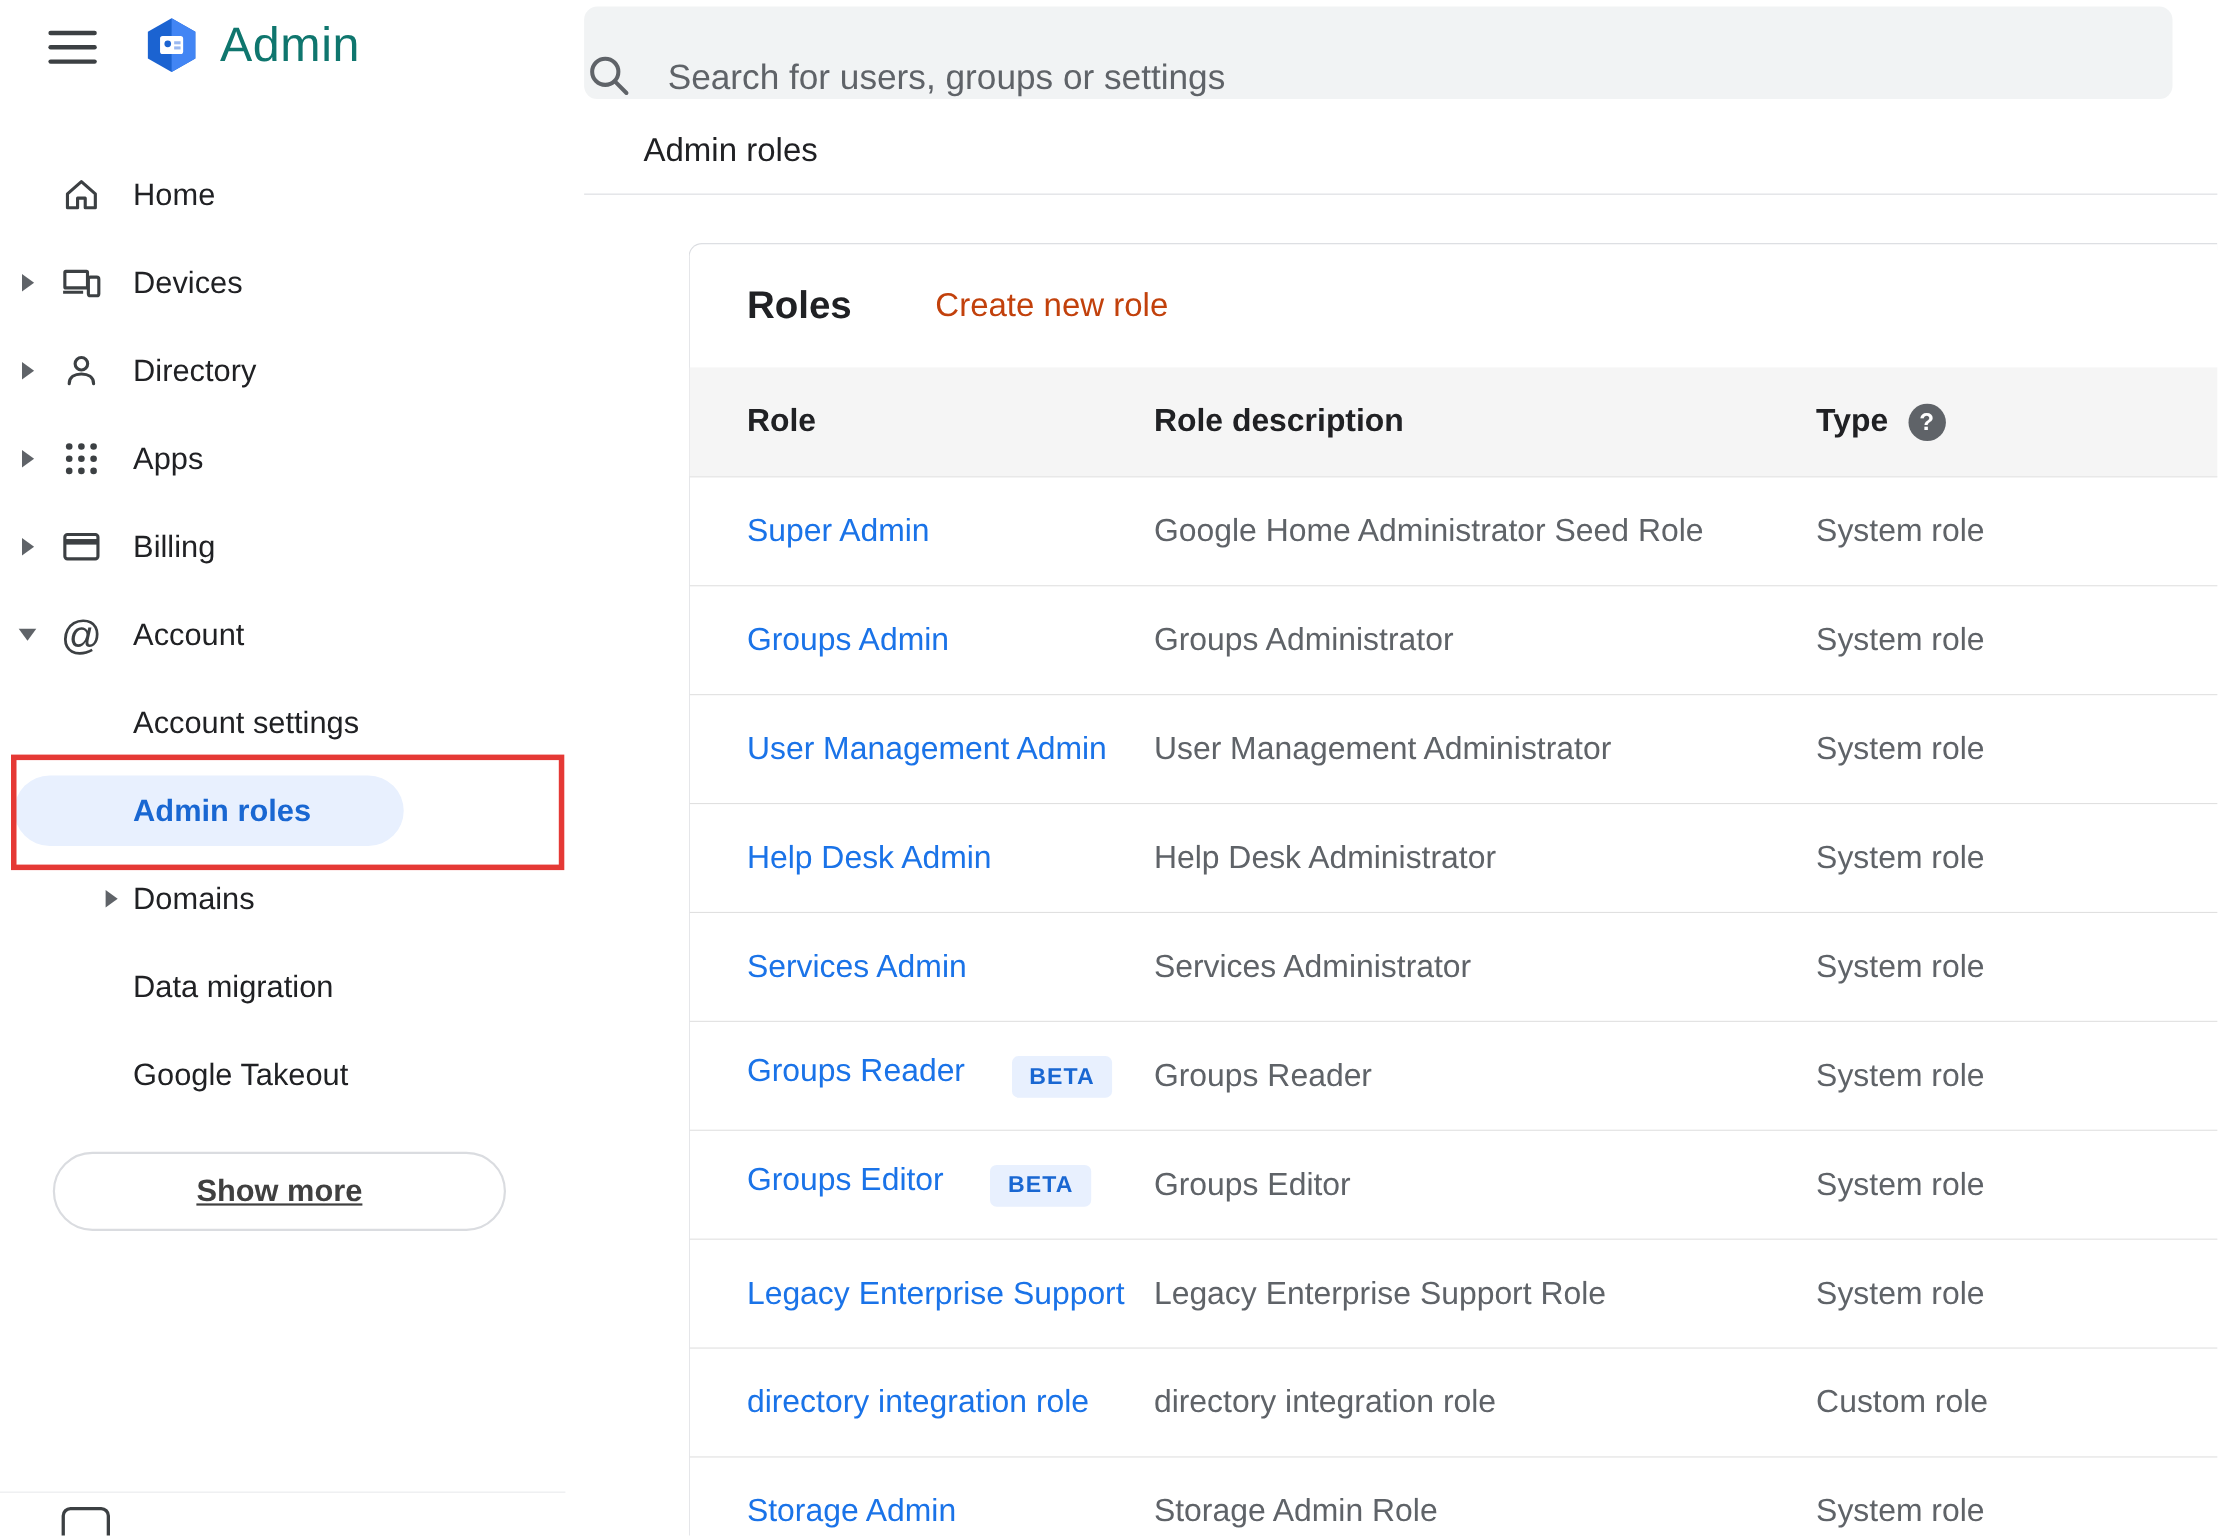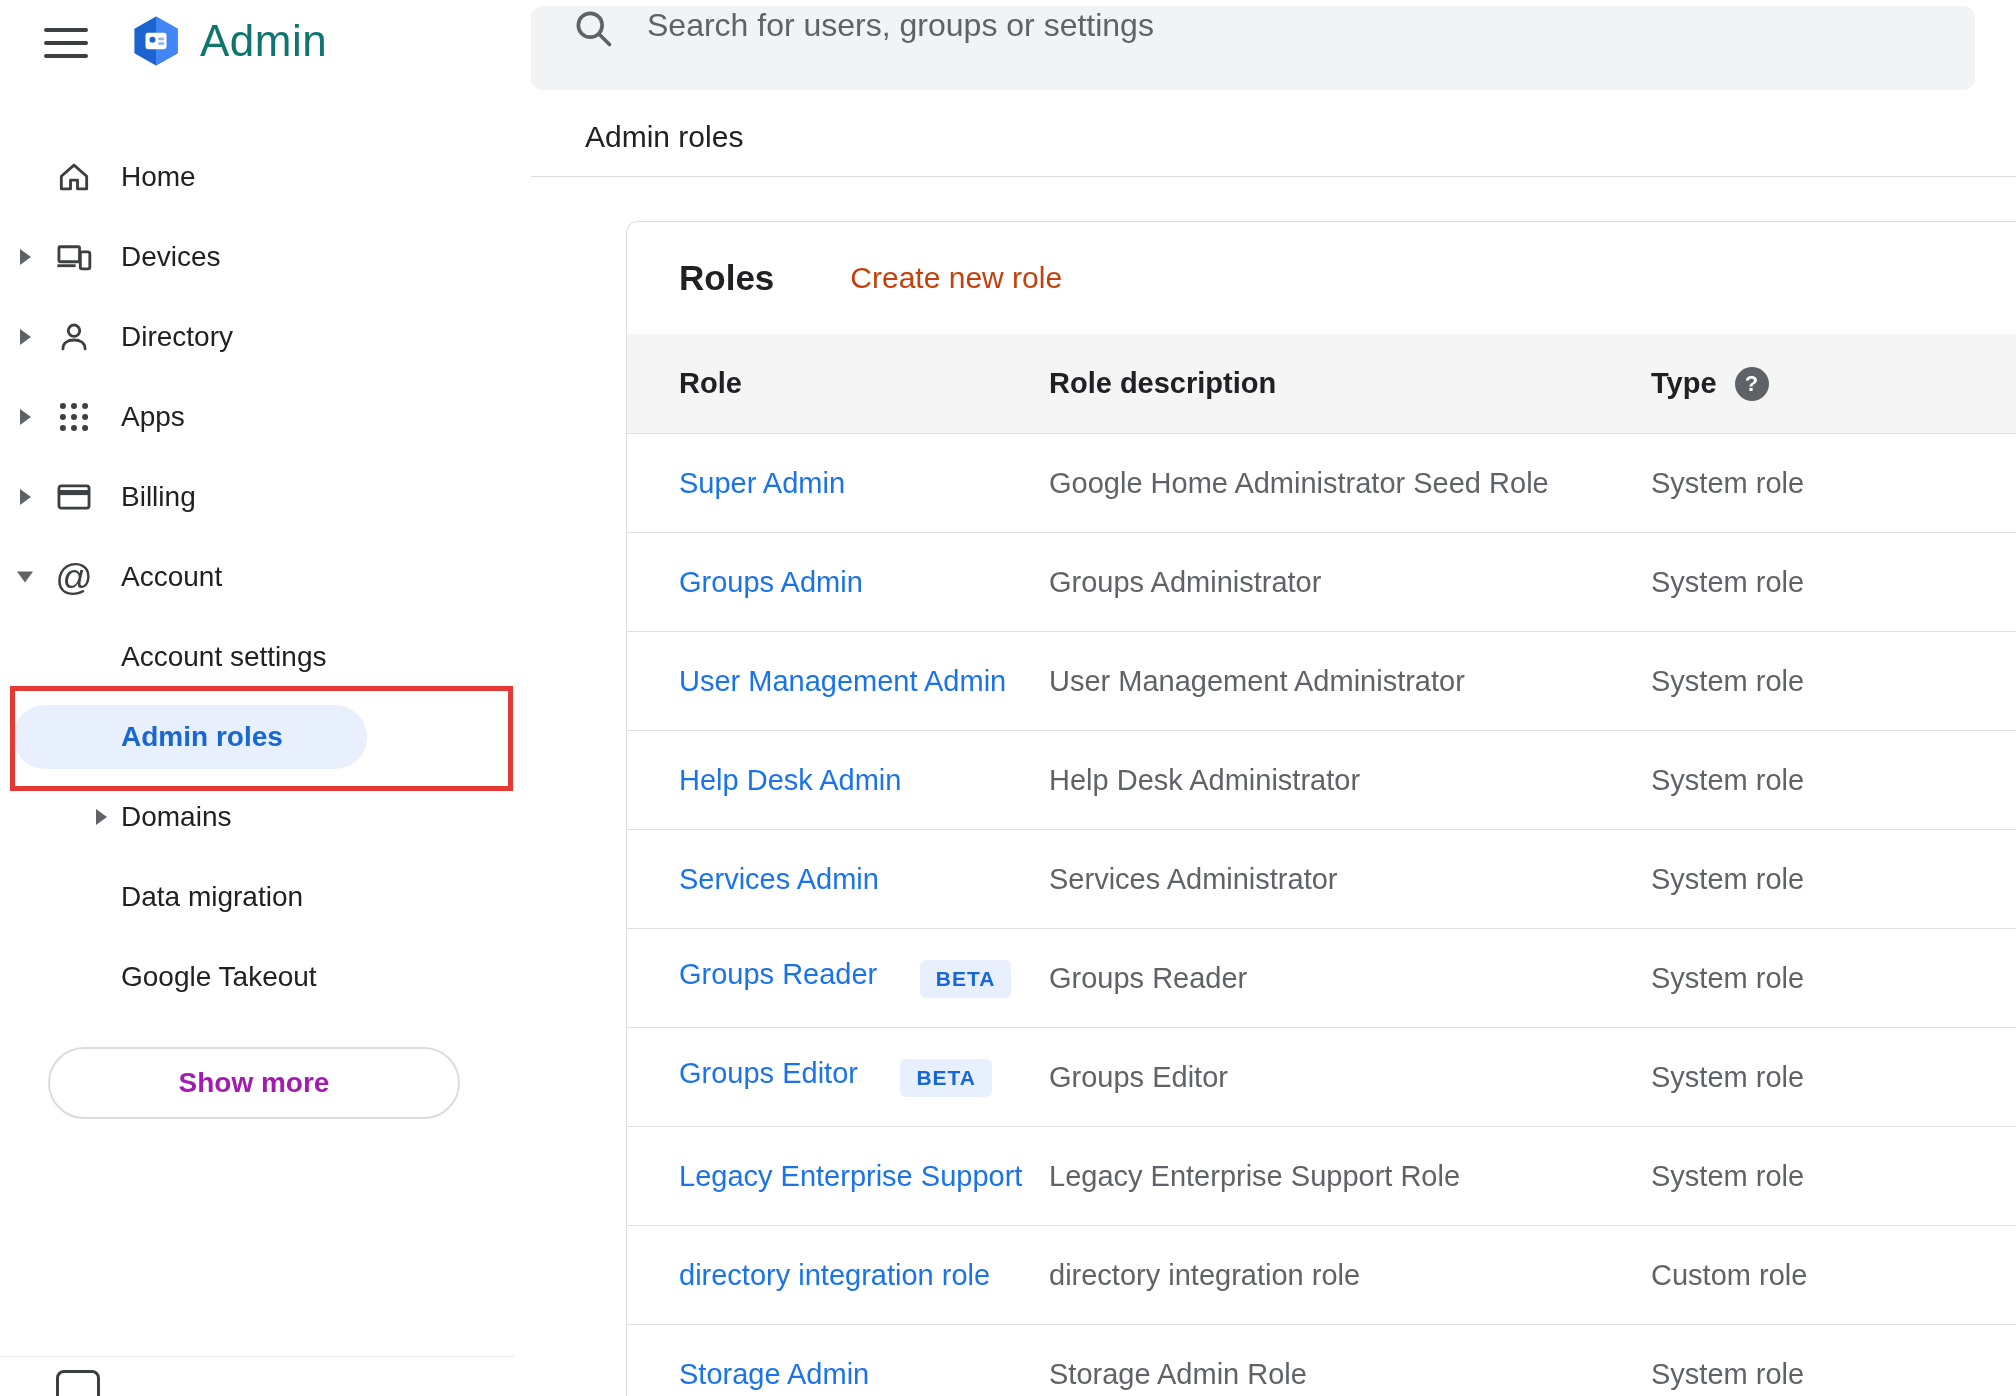--- a/index.html
+++ b/index.html
@@ -22,28 +22,28 @@
     border-left:8px solid transparent;border-right:8px solid transparent;border-top:11px solid #5f6368;}
   .child .arrow-right{left:96px;}
   .nav-icon{position:absolute;left:54px;top:50%;transform:translateY(-50%);width:40px;height:40px;
     display:flex;align-items:center;justify-content:center;}
   .nav-icon svg{width:38px;height:38px;}
   .at-glyph{font-size:37px;color:#3c4043;line-height:1;}
   .nav-label{position:absolute;left:121px;top:50%;transform:translateY(-50%);font-size:28px;color:#202124;white-space:nowrap;z-index:2;}
   .selected-pill{position:absolute;left:13px;top:8px;width:354px;height:64px;border-radius:32px;background:#e8f0fe;z-index:1;}
   .nav-row.selected .nav-label{color:#1967d2;font-weight:bold;}
   .show-more{position:absolute;left:48px;top:1047px;width:412px;height:72px;border:2px solid #dadce0;
-    border-radius:36px;background:#fff;color:#a21caf;font-size:28px;font-weight:bold;
-    font-family:"Liberation Sans",sans-serif;display:flex;align-items:center;justify-content:center;cursor:pointer;}
+    border-radius:36px;background:#fff;color:#404040;font-size:28px;font-weight:bold;
+    font-family:"Liberation Sans",sans-serif;display:flex;align-items:center;justify-content:center;cursor:pointer;text-decoration:underline;}
   .sidebar-bottom-divider{position:absolute;left:0;top:1356px;width:514px;height:1px;background:#e8eaed;}
   .bottom-partial{position:absolute;left:56px;top:1370px;width:38px;height:40px;border:3px solid #3c4043;border-radius:8px;}
   .annotation-box{position:absolute;left:10px;top:686px;width:503px;height:105px;border:5px solid #e53935;z-index:20;pointer-events:none;box-sizing:border-box;}
   
   .search-bar{position:absolute;left:531px;top:6px;width:1444px;height:84px;background:#f1f3f4;border-radius:12px;
-    display:flex;align-items:flex-start;padding-left:40px;box-sizing:border-box;}
+    display:flex;align-items:flex-end;box-sizing:border-box;}
   .search-bar svg{width:44px;height:44px;flex:0 0 auto;}
   .search-input{flex:1;margin-left:30px;border:none;background:transparent;outline:none;
     font-size:32px;color:#202124;font-family:"Liberation Sans",sans-serif;}
   .search-input::placeholder{color:#5f6368;opacity:1;}
   
   .breadcrumb{position:absolute;left:585px;top:120px;font-size:30px;color:#202124;}
   .top-divider{position:absolute;left:531px;top:176px;right:0;height:1px;background:#dadce0;}
   
   .card{position:absolute;left:626px;top:221px;width:1390px;box-sizing:border-box;
     border:1px solid #dadce0;border-right:none;border-radius:12px 0 0 0;background:#fff;}

